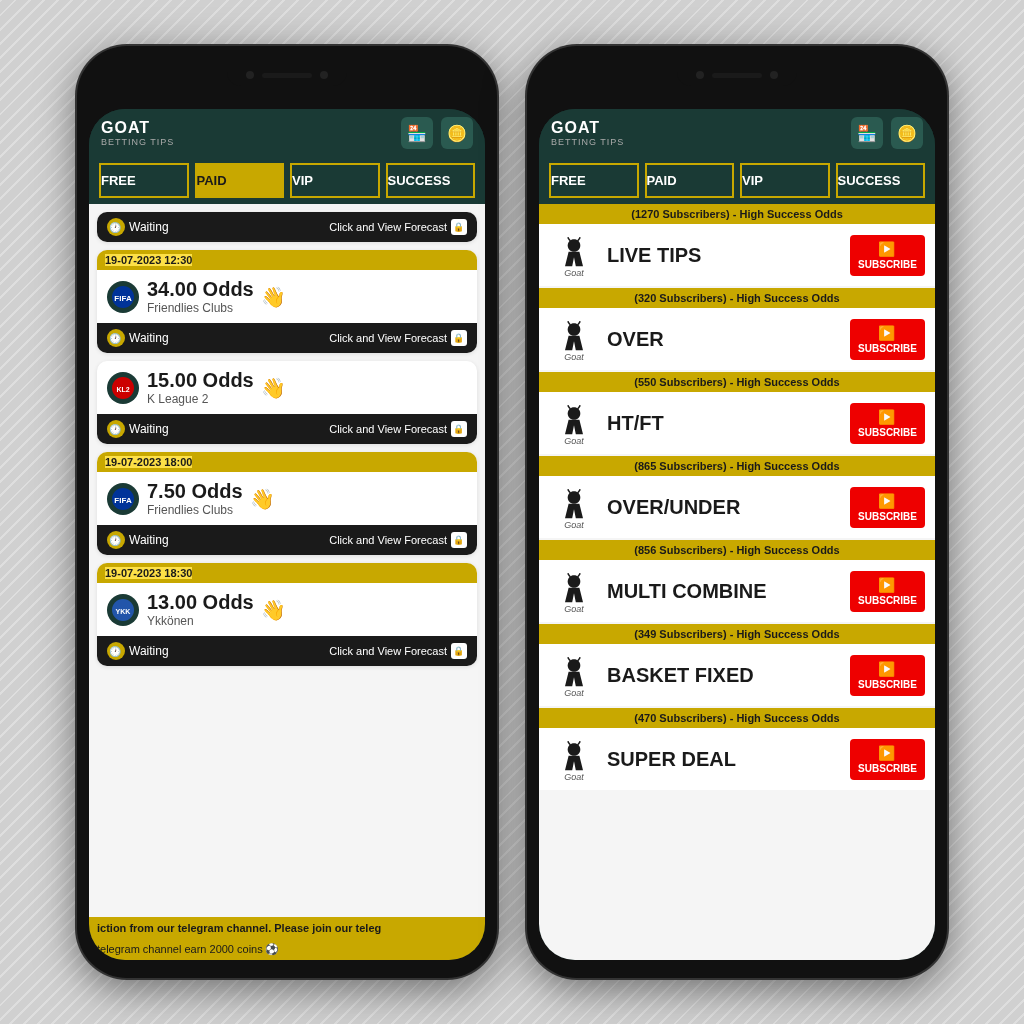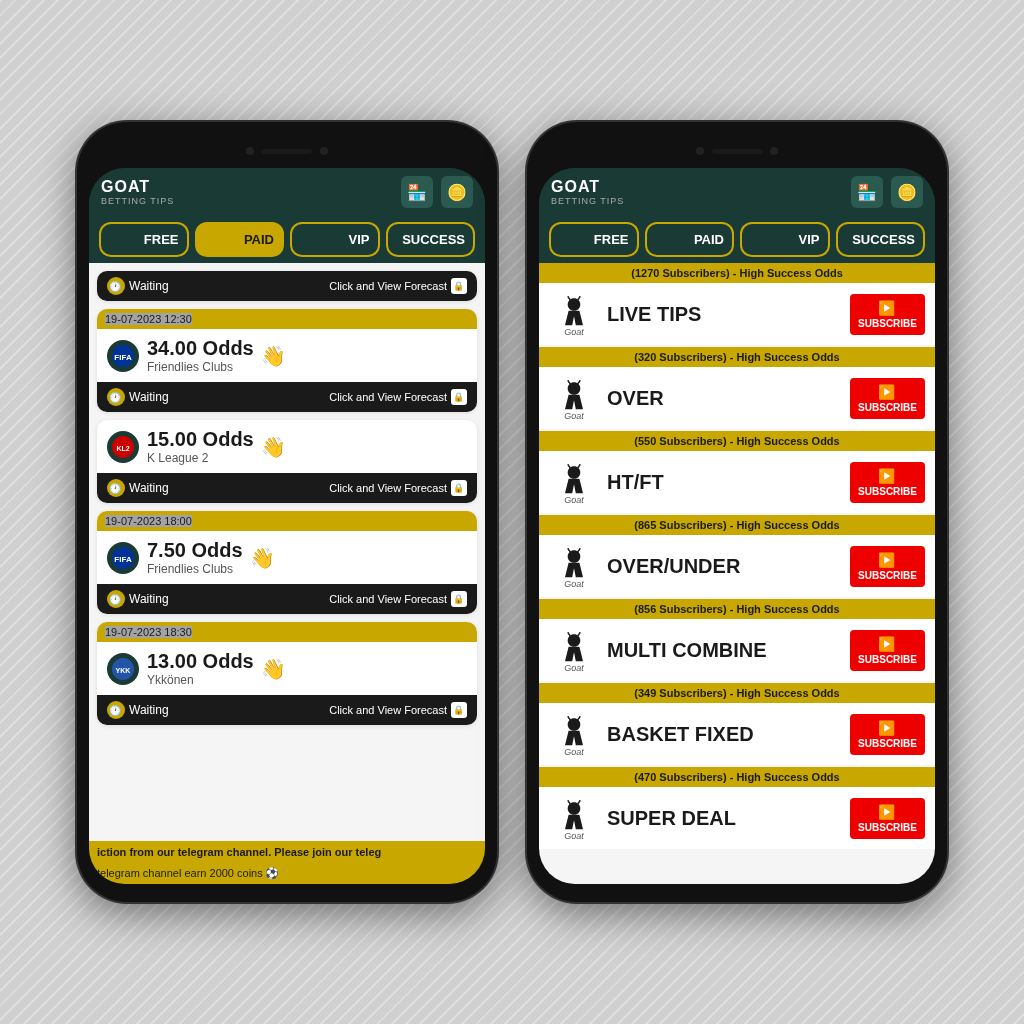--- a/index.html
+++ b/index.html
@@ -18,28 +18,29 @@
       align-items: center;
       justify-content: center;
       gap: 30px;
       font-family: Arial, sans-serif;
       overflow: hidden;
     }
 
     
     .phone {
       width: 420px;
-      height: 780px;
+      height: 932px;
       background: #111;
       border-radius: 50px;
       padding: 18px 12px;
       box-shadow: 0 0 0 2px #333, 0 10px 40px rgba(0,0,0,0.5);
       display: flex;
       flex-direction: column;
       position: relative;
+      gap: 17px;
     }
     .phone-notch {
       width: 120px;
       height: 22px;
       background: #111;
       border-radius: 0 0 14px 14px;
       margin: 0 auto 6px auto;
       display: flex;
       align-items: center;
       justify-content: center;
@@ -104,23 +105,23 @@
 
     
     .nav-tabs {
       background: #1a3a35;
       padding: 6px 10px;
       display: flex;
       gap: 6px;
     }
     .nav-tab {
       flex: 1;
-      padding: 8px 8px;
-      text-align: right;
-      border-radius: 12px;
+      padding: 8px 0;
+      text-align: left;
+      border-radius: 0;
       font-weight: bold;
       font-size: 13px;
       cursor: pointer;
       border: 2px solid #c8a800;
       color: white;
       background: transparent;
     }
     .nav-tab.active {
       background: #c8a800;
       color: #1a1a1a;
@@ -146,24 +147,24 @@
       box-shadow: 0 1px 4px rgba(0,0,0,0.1);
     }
     .bet-card-header {
       background: #c8a800;
       padding: 4px 8px;
       display: flex;
       align-items: center;
       gap: 8px;
     }
     .bet-date-badge {
-      background: #a3a3a3;
+      background: #fde047;
       color: #1a1a1a;
       font-size: 11px;
-      font-weight: normal;
+      font-weight: bold;
     }
     .bet-card-body {
       padding: 8px 10px;
       display: flex;
       align-items: center;
       gap: 8px;
     }
     .league-logo {
       width: 32px; height: 32px;
       background: #1a3a35;

